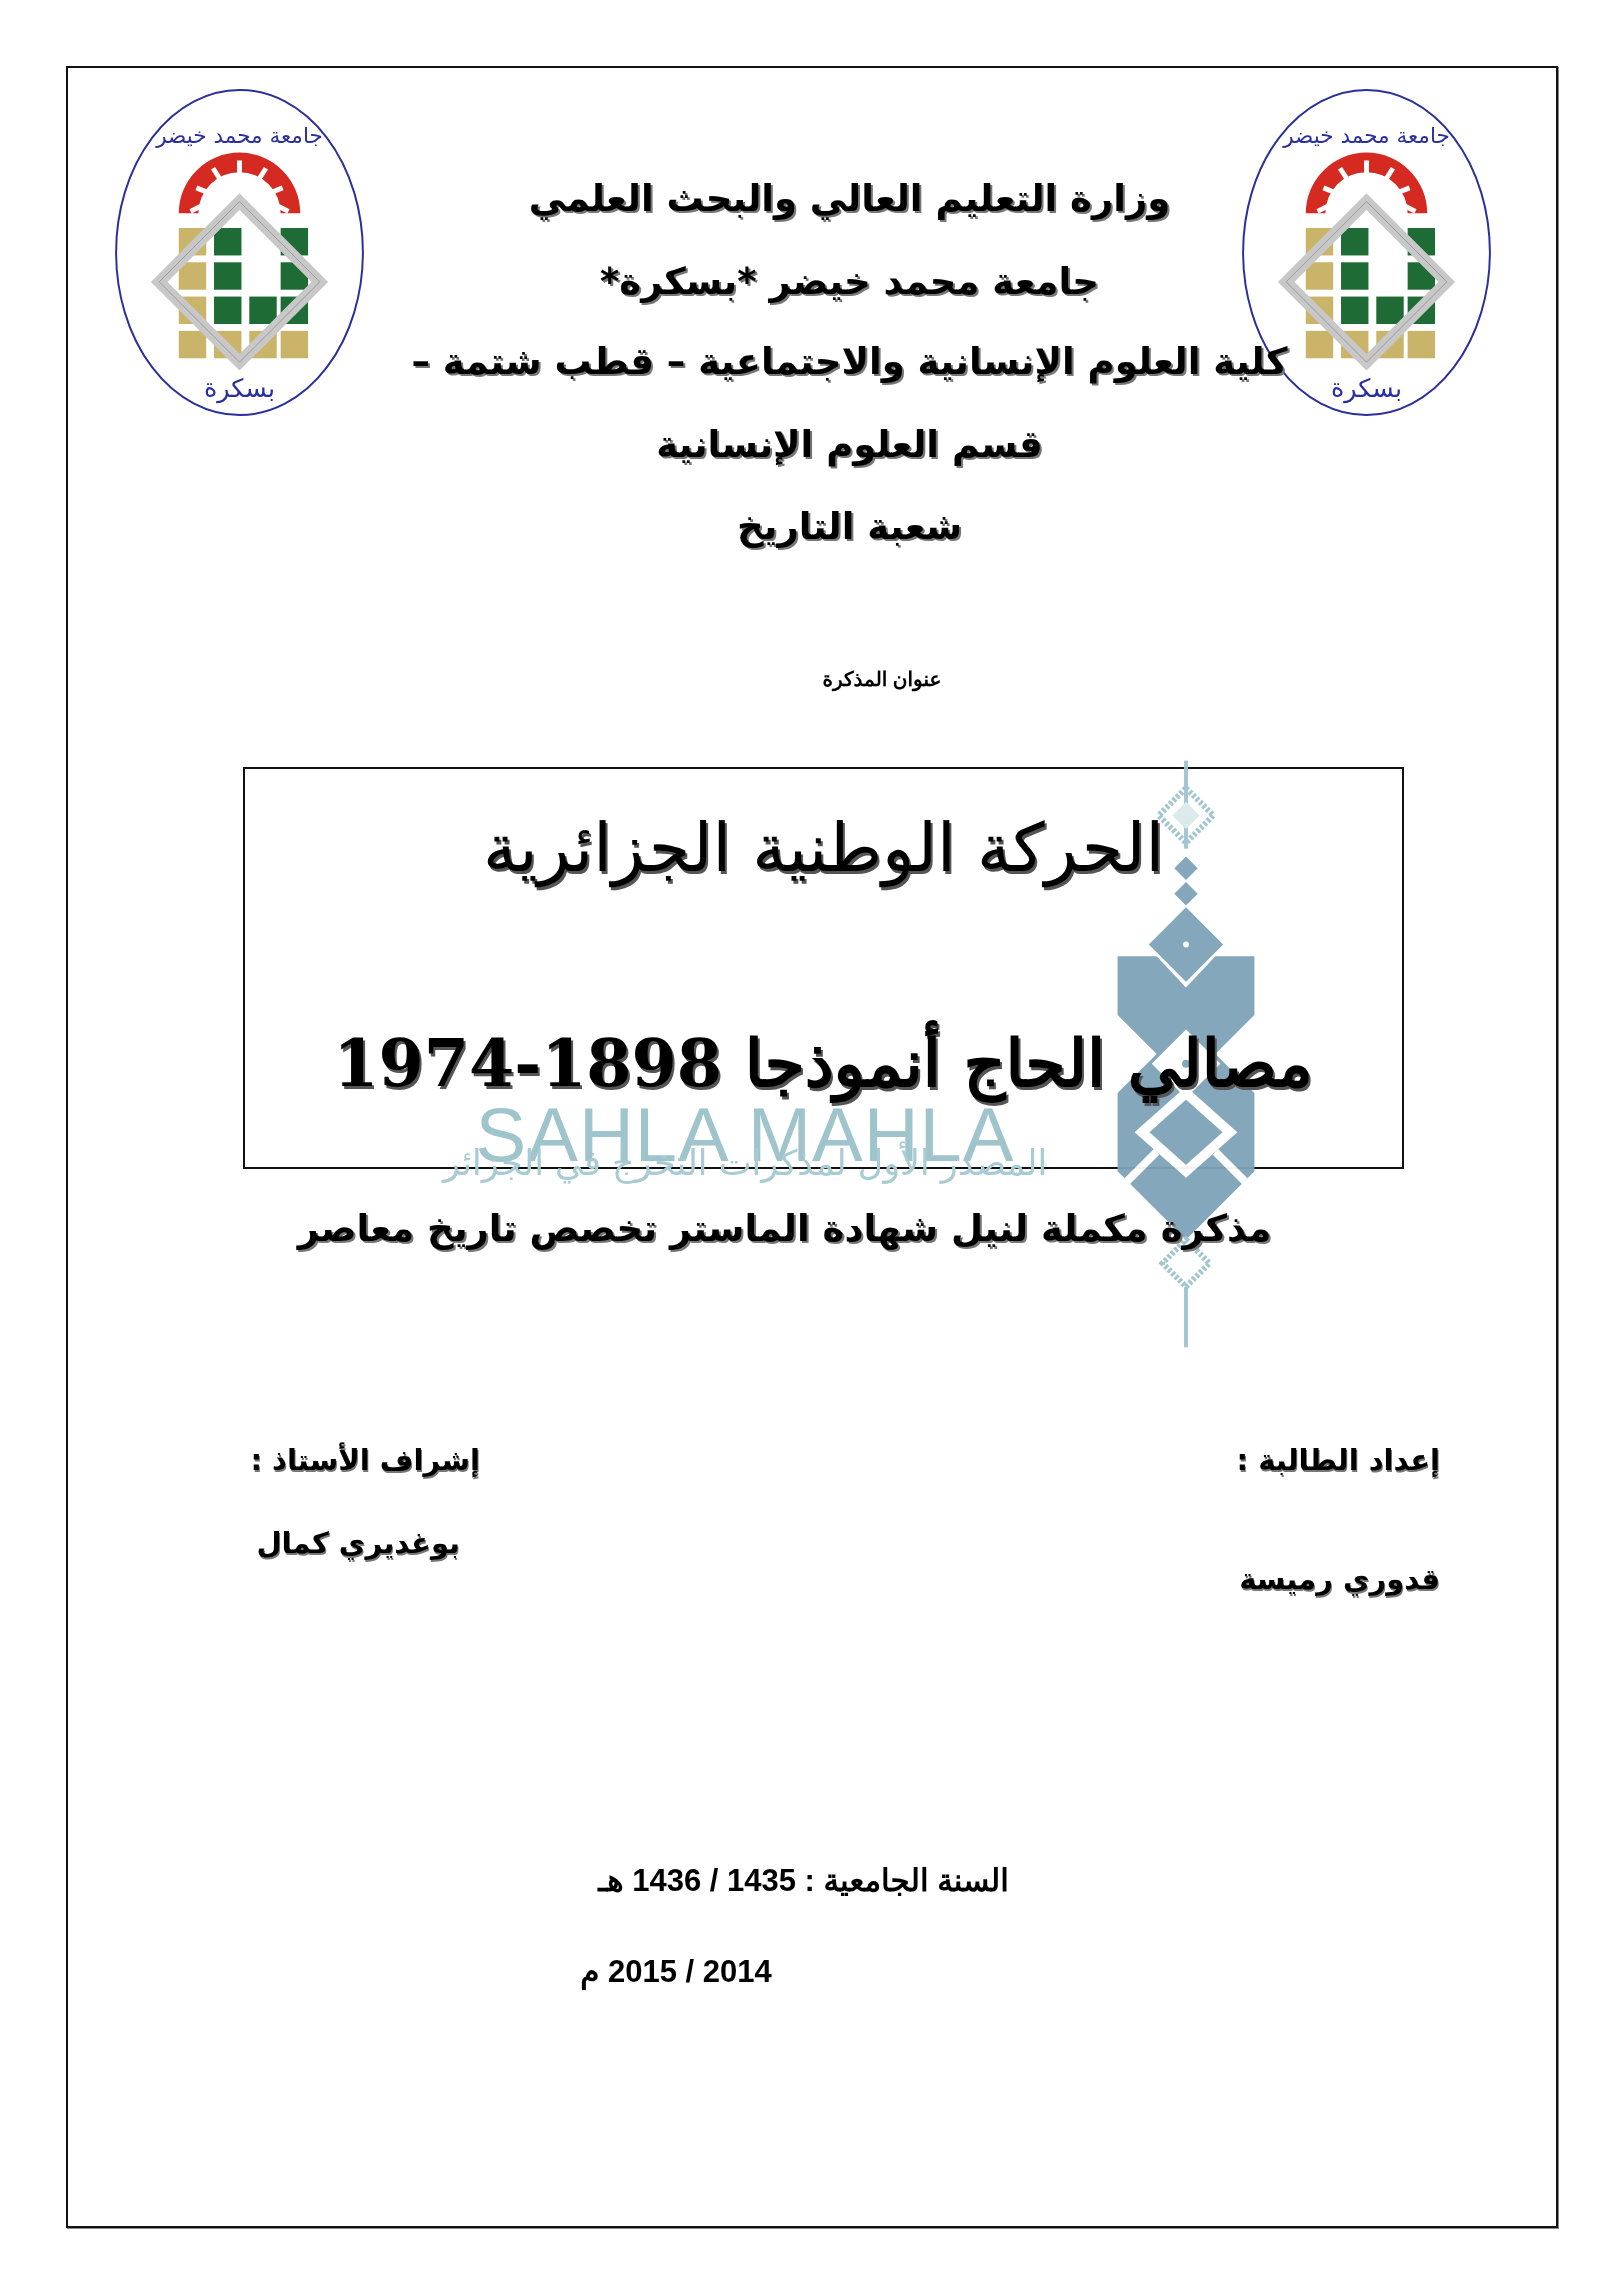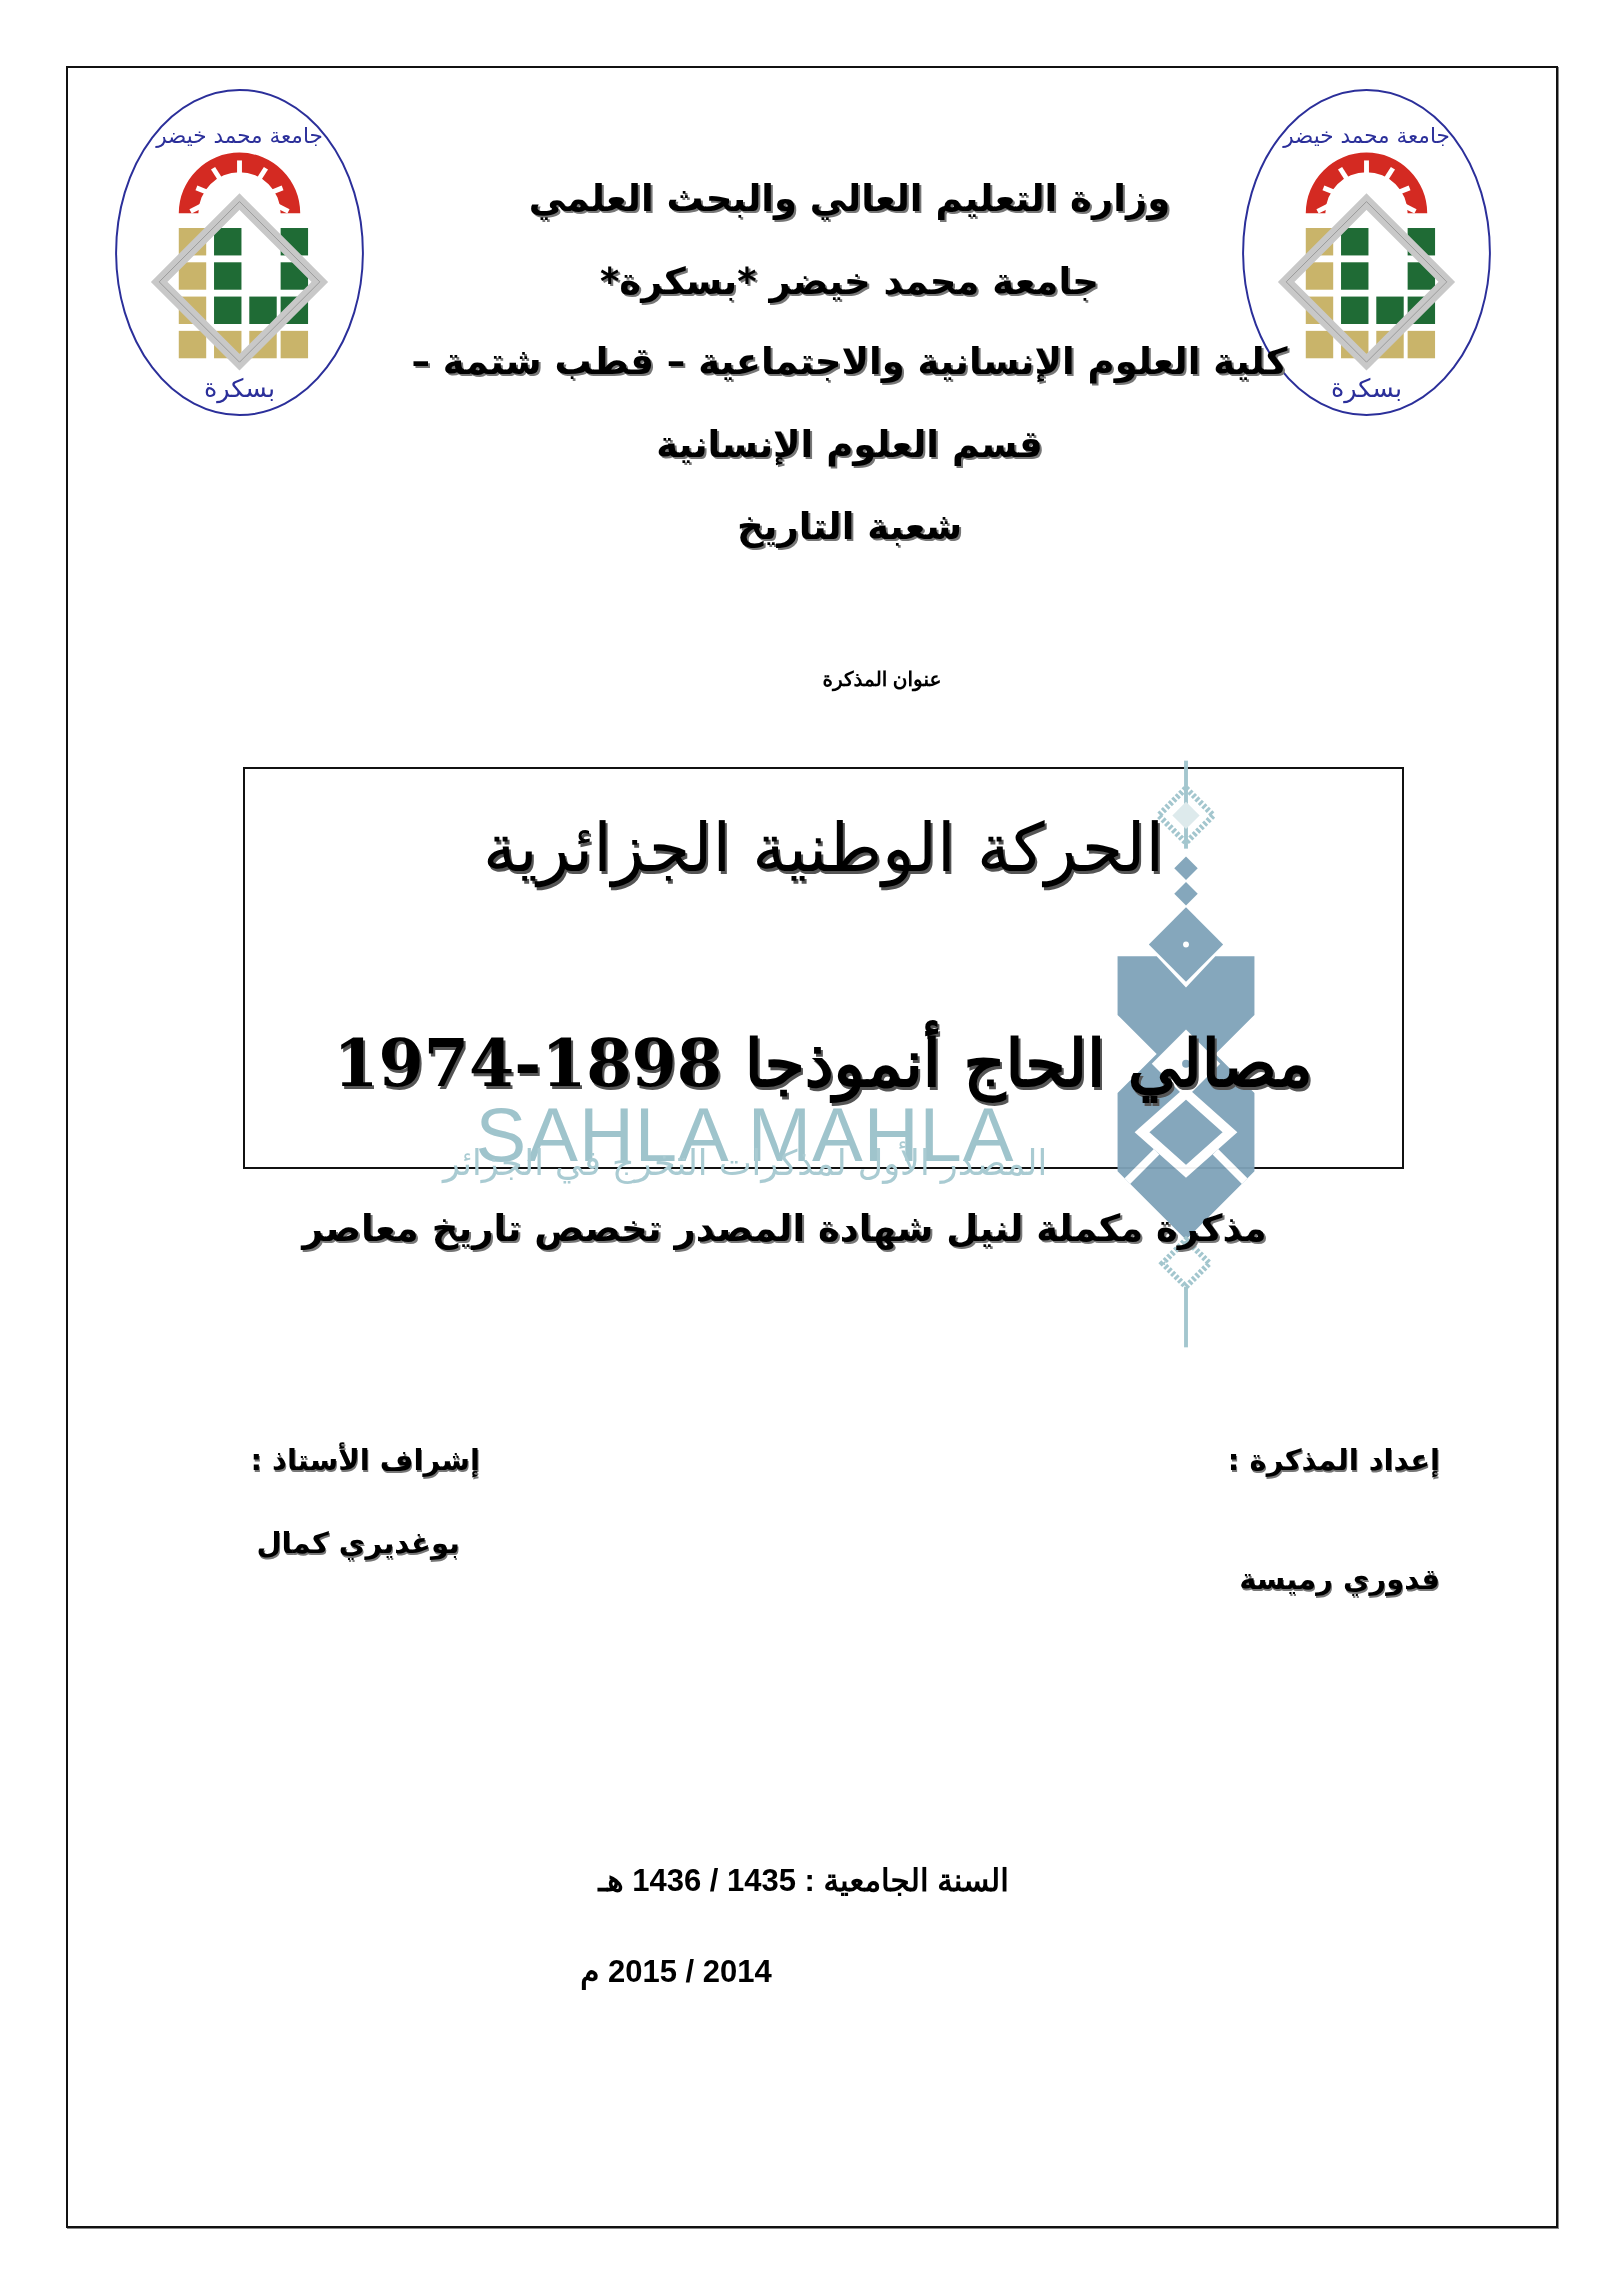--- a/index.html
+++ b/index.html
@@ -290,22 +290,22 @@
     <path d="M30 430 L60 400 M150 430 L120 400" stroke="#fff" stroke-width="8"></path>
 
     <path d="M90 490 L114 514 L90 538 L66 514 Z" fill="none" stroke="#9fc4cc" stroke-width="6" stroke-dasharray="3 2"></path>
     <line x1="90" y1="538" x2="90" y2="600" stroke="#9fc4cc" stroke-width="4"></line>
   </svg>
 </div>
 
 <div class="title-main rtl">الحركة الوطنية الجزائرية</div>
 <div class="title-sub rtl">مصالي الحاج أنموذجا 1898-1974</div>
 
-<div class="degree-line rtl">مذكرة مكملة لنيل شهادة المصدر  تخصص تاريخ معاصر</div>
-
-<div class="meta-label student-label rtl">إعداد المذكرة :</div>
+<div class="degree-line rtl">مذكرة مكملة لنيل شهادة الماستر  تخصص تاريخ معاصر</div>
+
+<div class="meta-label student-label rtl">إعداد الطالبة :</div>
 <div class="meta-value student-name rtl">قدوري رميسة</div>
 <div class="meta-label super-label rtl">إشراف الأستاذ :</div>
 <div class="meta-value super-name rtl">بوغديري كمال</div>
 
 <div class="year-line hijri rtl">السنة الجامعية :  1435 / 1436 هـ</div>
 <div class="year-line greg rtl">2014 / 2015 م</div>
 
 
 </body></html>

